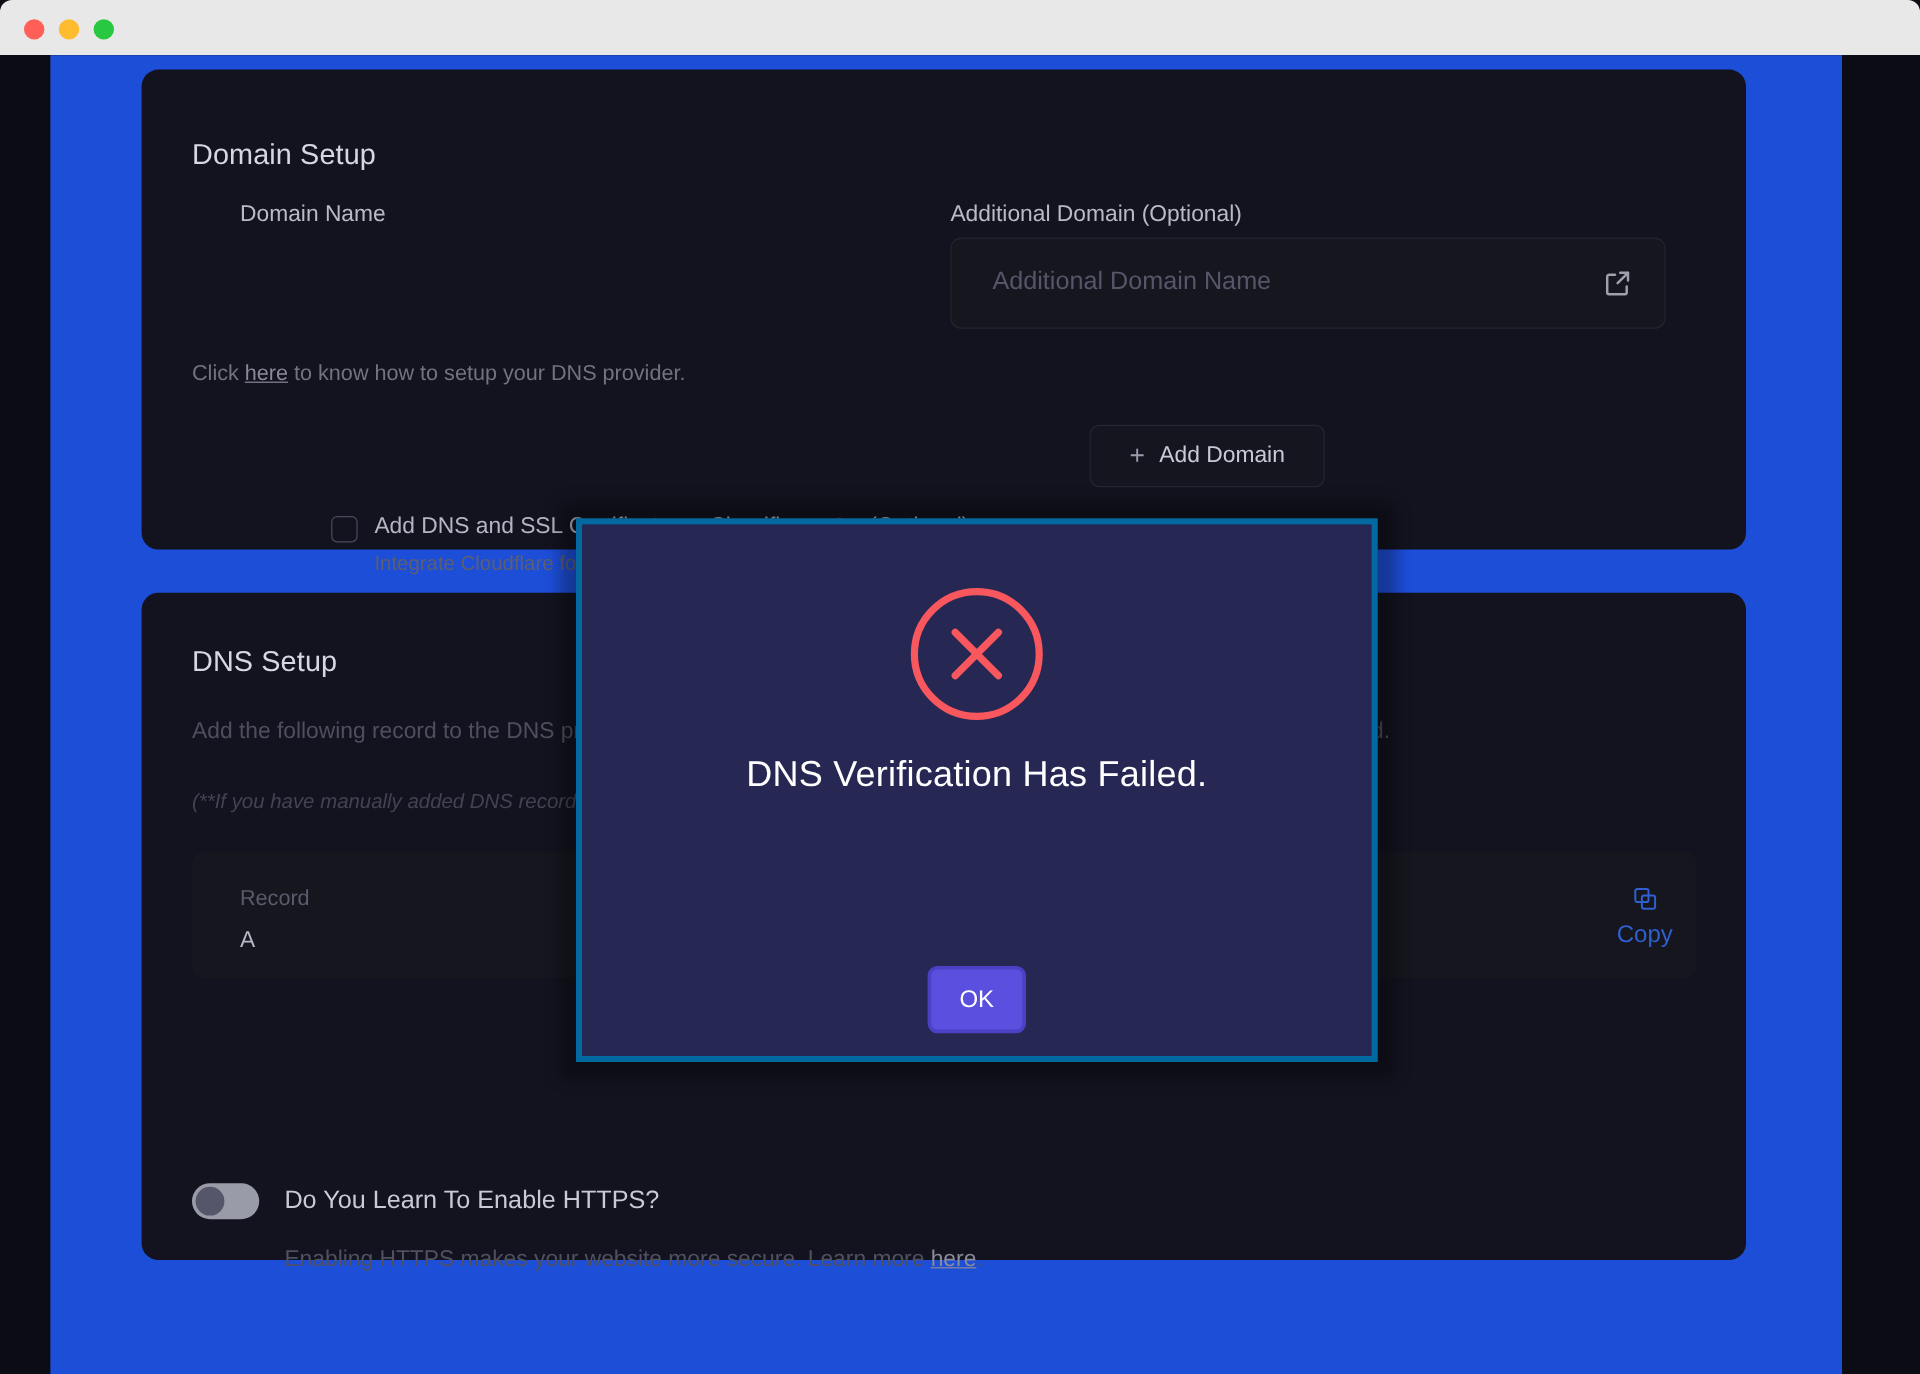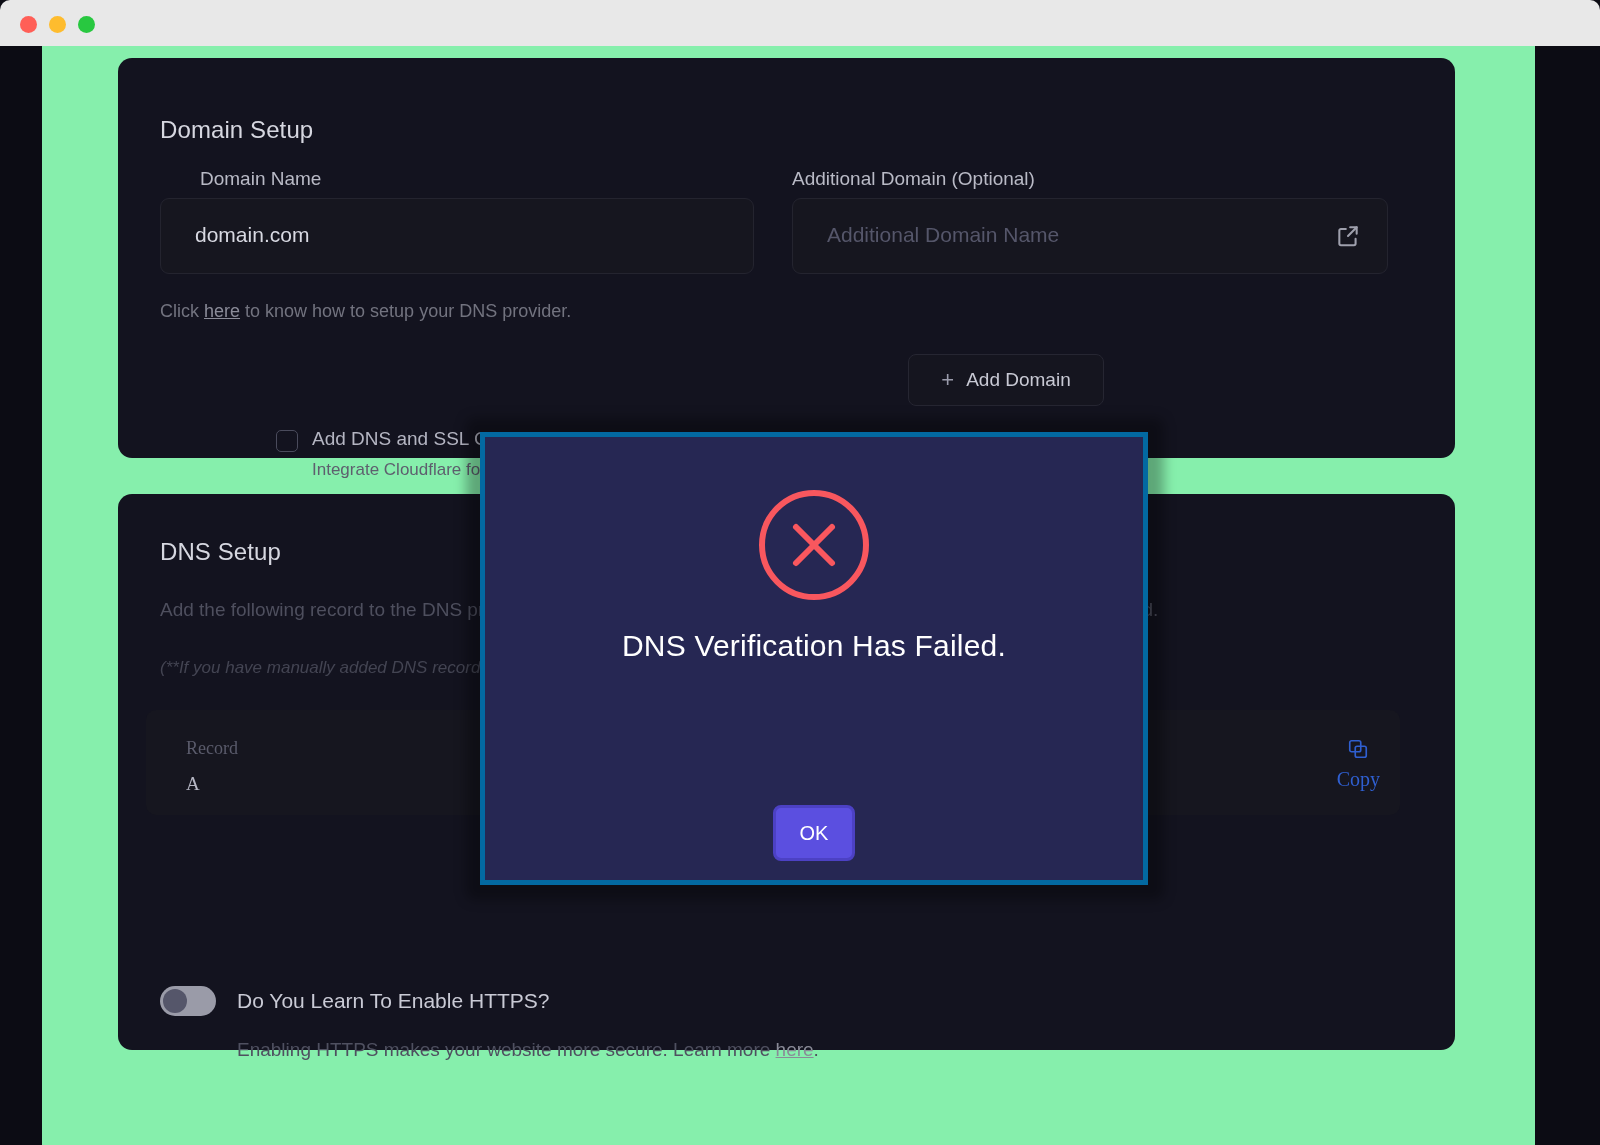--- a/index.html
+++ b/index.html
@@ -68,21 +68,21 @@
     top: 0; left: 1535px;
     width: 65px;
     height: 1099px;
     background: #0c0c14;
   }
   .content {
     position: absolute;
     top: 0; left: 42px;
     width: 1493px;
     height: 1099px;
-    background: #86efac;
+    background: #1d4ed8;
   }
 
   
   .card {
     position: absolute;
     left: 76px;
     width: 1337px;
     background: #13131f;
     border-radius: 14px;
   }
@@ -214,27 +214,26 @@
     top: 164px;
     font-size: 17px;
     font-style: italic;
     color: #434452;
     white-space: nowrap;
   }
 
   
   .record-panel {
     position: absolute;
-    left: 28px;
+    left: 42px;
     top: 216px;
     width: 1254px;
     height: 105px;
     background: #16161f;
     border-radius: 10px;
-    font-family: Liberation Serif, serif;
   }
   .rec-col { position: absolute; top: 28px; }
   .rec-head {
     font-size: 18px;
     color: #5a5b6b;
     margin-bottom: 14px;
   }
   .rec-val {
     font-size: 19px;
     color: #b5b6c3;
@@ -389,23 +388,20 @@
     <div class="right-rail"></div>
 
     <div class="content">
 
       <div class="card" id="card-domain">
 
         <div class="card-title">Domain Setup</div>
 
         <div class="field-label" style="left:42px; top:110px;margin-left:40px;">Domain Name</div>
 
-        <div class="input-box" style="left:42px; top:140px; width:594px;">
-          <span class="input-text">domain.com</span>
-        </div>
 
         <div class="hint" style="left:42px; top:243px;">
           <span>Click </span><a href="#" class="link-u">here</a><span> to know how to setup your DNS provider.</span>
         </div>
 
         <div class="field-label" style="left:674px; top:110px;">Additional Domain (Optional)</div>
 
         <div class="input-box" style="left:674px; top:140px; width:596px;">
           <span class="input-text placeholder">Additional Domain Name</span>
           <span class="ext-icon">

